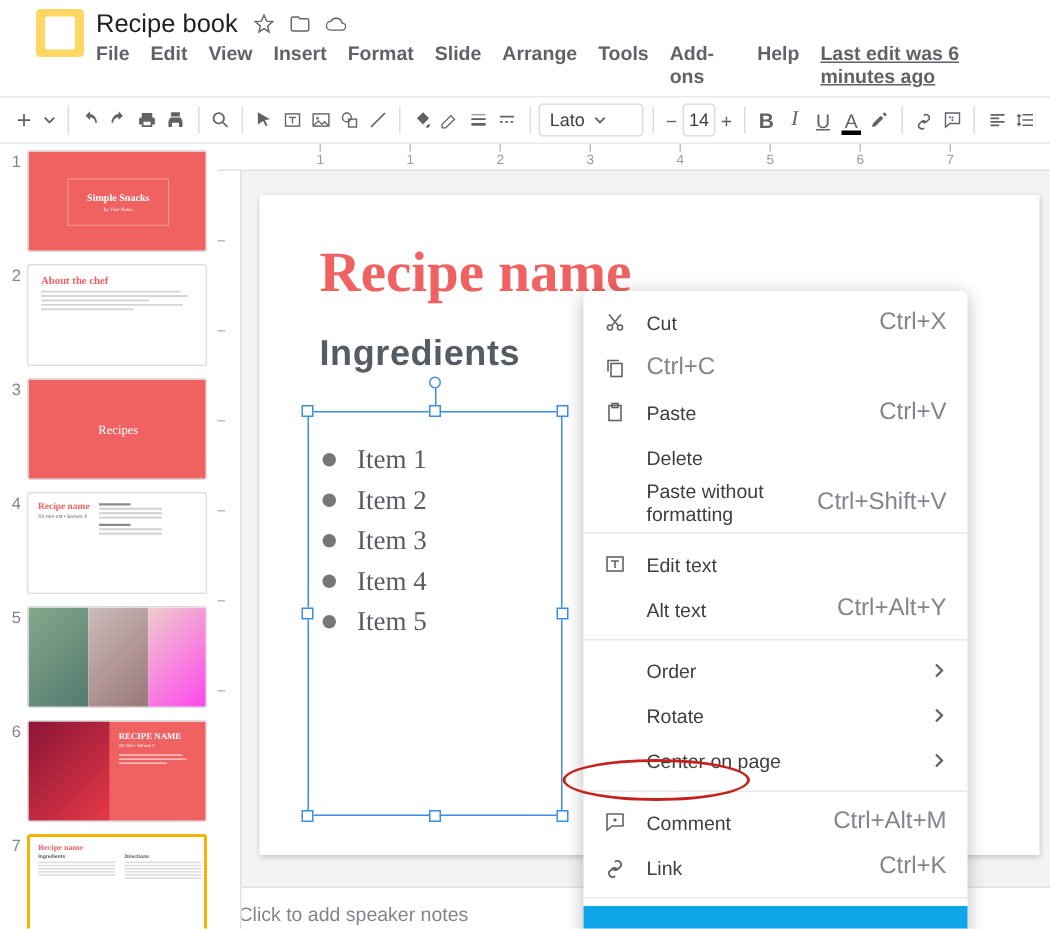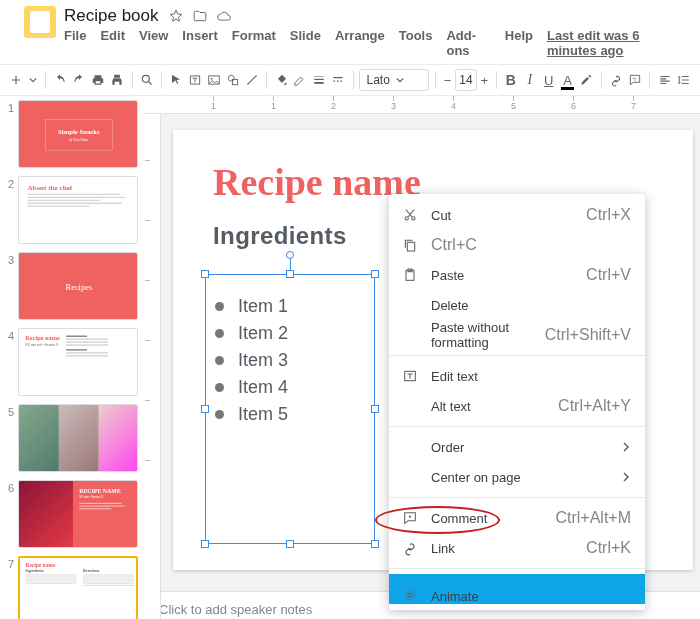--- a/index.html
+++ b/index.html
@@ -90,21 +90,21 @@
   
   .sel-box { position:absolute; left:32px; top:144px; width:170px; height:270px; border:1px solid #3b8de6; }
   .sel-handle { position:absolute; width:8px; height:8px; background:#fff; border:1.5px solid #3b8de6; }
   .h-nw { left:-5px; top:-5px; } .h-n { left:calc(50% - 4px); top:-5px; } .h-ne { right:-5px; top:-5px; }
   .h-w { left:-5px; top:calc(50% - 4px); } .h-e { right:-5px; top:calc(50% - 4px); }
   .h-sw { left:-5px; bottom:-5px; } .h-s { left:calc(50% - 4px); bottom:-5px; } .h-se { right:-5px; bottom:-5px; }
   .rot-line { position:absolute; left:calc(50% - 0.5px); top:-18px; width:1px; height:14px; background:#3b8de6; }
   .rot-handle { position:absolute; left:calc(50% - 4px); top:-24px; width:8px; height:8px; border-radius:50%; background:#fff; border:1.5px solid #3b8de6; }
 
   .ingredients-list { position:absolute; left:42px; top:160px; font-size:18px; color:#555c63; }
-  .ingredients-list li { list-style:none; display:flex; align-items:center; gap:14px; margin:6px 0; }
+  .ingredients-list li { list-style:none; display:flex; align-items:center; gap:14px; margin:6px 0;font-family:Liberation Serif, serif; }
   .ingredients-list li::before { content:""; width:9px; height:9px; border-radius:50%; background:#777; display:inline-block; }
 
   .directions-block { position:absolute; left:405px; top:160px; width:260px; font-size:17px; color:#555c63; line-height:1.55; }
 
   
   .context-menu { position:absolute; left:244px; top:98px; width:256px; background:#fff; border-radius:4px; box-shadow:0 2px 12px rgba(0,0,0,0.25); padding:6px 0; z-index:50; font-size:13px; }
   .cm-row { display:flex; align-items:center; height:30px; padding:0 14px 0 12px; gap:12px; cursor:pointer; }
   .cm-row:hover, .cm-row.hovered { background:#0ea5e9;align-items:flex-end; }
   .cm-icon { width:18px; height:18px; display:flex; align-items:center; justify-content:center; color:#5f6368; flex-shrink:0; }
   .cm-icon svg { width:16px; height:16px; fill:#5f6368; }
@@ -546,20 +546,27 @@
       <div class="cm-sep"></div>
       <div class="cm-row">
         <span class="cm-icon"></span>
         <span class="cm-label">Order</span>
         <span class="cm-sub-arrow"><svg viewBox="0 0 10 10">
               <path d="M3 1l4 4-4 4" fill="none" stroke="#5f6368" stroke-width="1.5"></path>
             </svg></span>
       </div>
       <div class="cm-row">
         <span class="cm-icon"></span>
+        <span class="cm-label">Rotate</span>
+        <span class="cm-sub-arrow"><svg viewBox="0 0 10 10">
+              <path d="M3 1l4 4-4 4" fill="none" stroke="#5f6368" stroke-width="1.5"></path>
+            </svg></span>
+      </div>
+      <div class="cm-row">
+        <span class="cm-icon"></span>
         <span class="cm-label">Center on page</span>
         <span class="cm-sub-arrow"><svg viewBox="0 0 10 10">
               <path d="M3 1l4 4-4 4" fill="none" stroke="#5f6368" stroke-width="1.5"></path>
             </svg></span>
       </div>
       <div class="cm-sep"></div>
       <div class="cm-row">
         <span class="cm-icon">
             <svg viewBox="0 0 24 24">
               <path d="M4 4h16v12H9l-5 4V4z" fill="none" stroke="#5f6368" stroke-width="1.6"></path>

